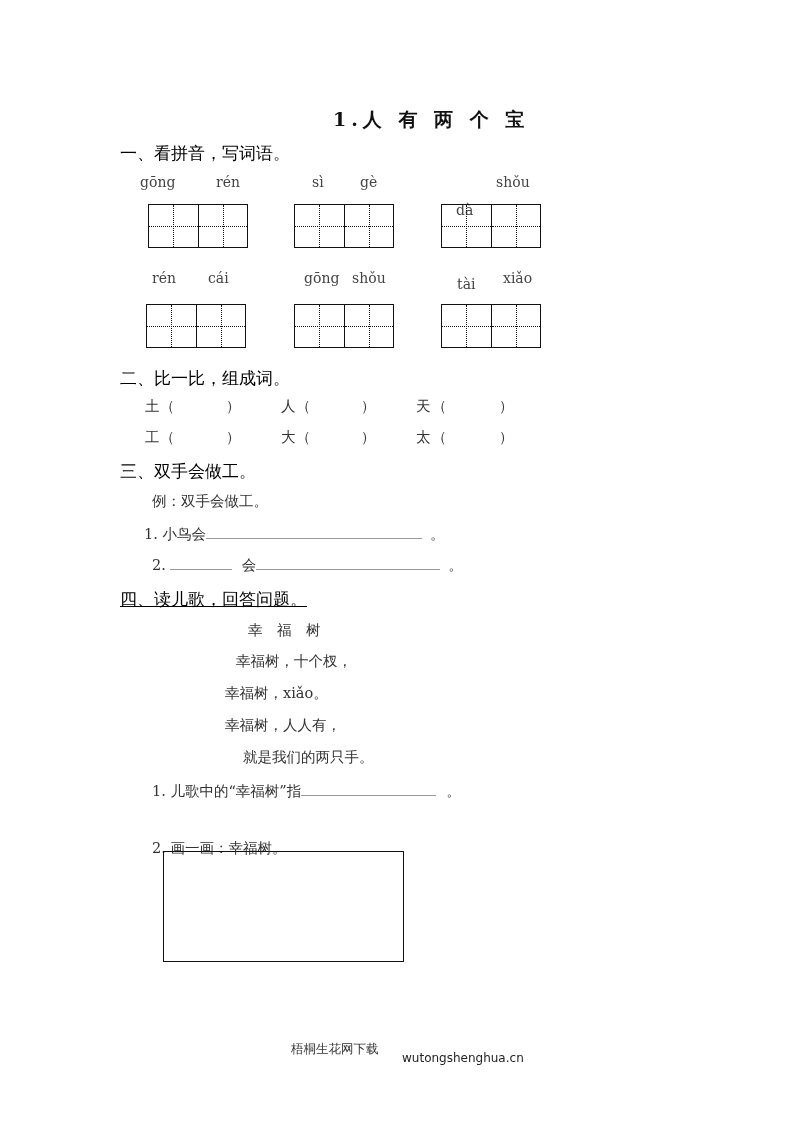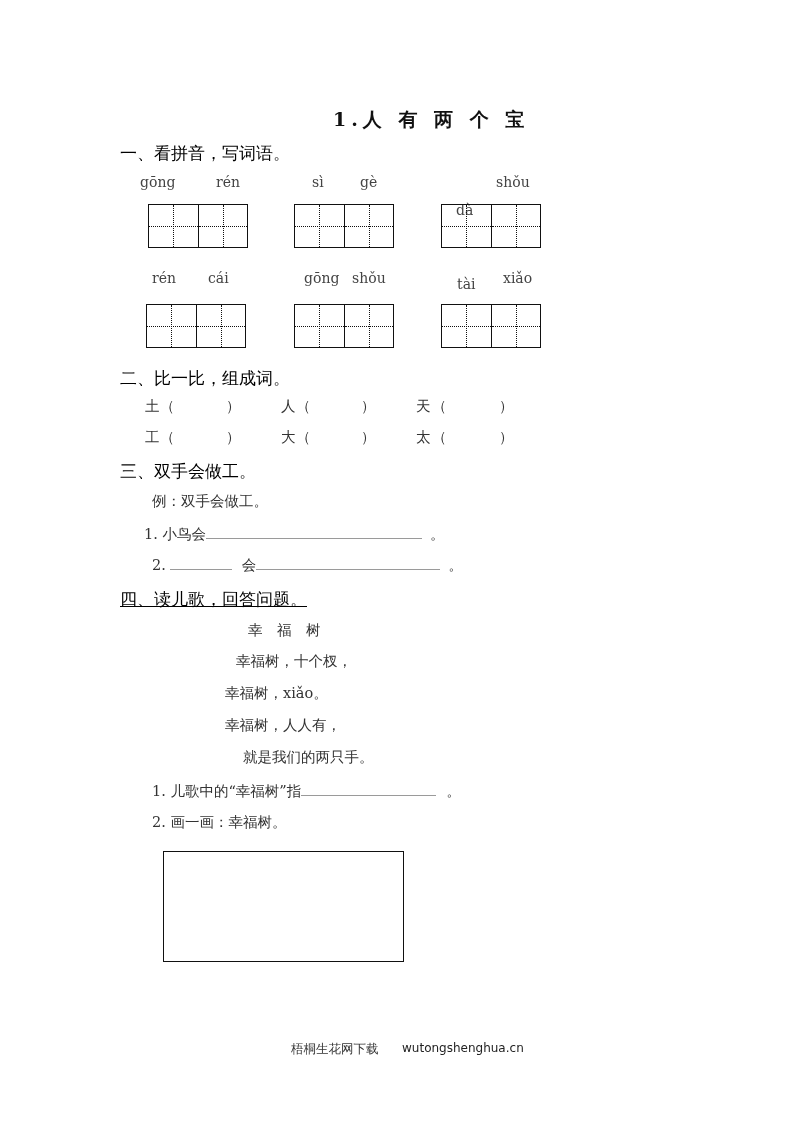--- a/index.html
+++ b/index.html
@@ -27,21 +27,21 @@
   }
   .cell::after {
     content: ""; position: absolute; top: 50%; left: 0; right: 0;
     border-top: 1.5px dotted #111;
   }
   .blank {
     display: inline-block; border-bottom: 1px solid #9a9a9a; height: 14px; vertical-align: baseline;
   }
   .drawbox { position: absolute; border: 1.5px solid #111; box-sizing: border-box; }
   .footer-cn { font-size: 12.5px; color: #333; }
-  .footer-url { font-size: 12px; color: #222; font-family: "DejaVu Sans", "Liberation Sans", sans-serif; }
+  .footer-url { font-size: 12px; color: #222; font-family: "DejaVu Sans", "Liberation Sans", sans-serif; margin-top: 10px; }
 </style>
 </head>
 <body>
 
 <div class="abs title" style="left:333px; top:107px;">1.人 有 两 个 宝</div>
 
 <div class="abs sec" style="left:120px; top:142px;">一、看拼音，写词语。</div>
 
 <div class="abs py" style="left:140px; top:174px;">gōng</div>
 <div class="abs py" style="left:216px; top:174px;">rén</div>
@@ -119,18 +119,18 @@
 <div class="abs sec" style="left:120px; top:588px;text-decoration:underline;">四、读儿歌，回答问题。</div>
 <div class="abs txt" style="left:248px; top:621px;">幸　福　树</div>
 <div class="abs txt" style="left:236px; top:652px;">幸福树，十个杈，</div>
 <div class="abs txt" style="left:225px; top:684px;">幸福树，xiǎo。</div>
 <div class="abs txt" style="left:225px; top:716px;">幸福树，人人有，</div>
 <div class="abs txt" style="left:225px; top:748px;margin-left:18px;">就是我们的两只手。</div>
 
 <div class="abs txt" style="left:152px; top:781px;text-align:right;">
   <span>1.  儿歌中的“幸福树”指</span><span class="blank" style="width:135px;"></span><span style="margin-left:10px;">。</span>
 </div>
-<div class="abs txt" style="left:152px; top:813px;">2.  画一画：幸福树。</div>
+<div class="abs txt" style="left:152px; top:839px;">2.  画一画：幸福树。</div>
 
 <div class="drawbox" style="left:163px; top:851px; width:241px; height:111px;"></div>
 
 <div class="abs footer-cn" style="left:291px; top:1041px;">梧桐生花网下载</div>
 <div class="abs footer-url" style="left:402px; top:1041px;">wutongshenghua.cn</div>
 
 </body></html>

